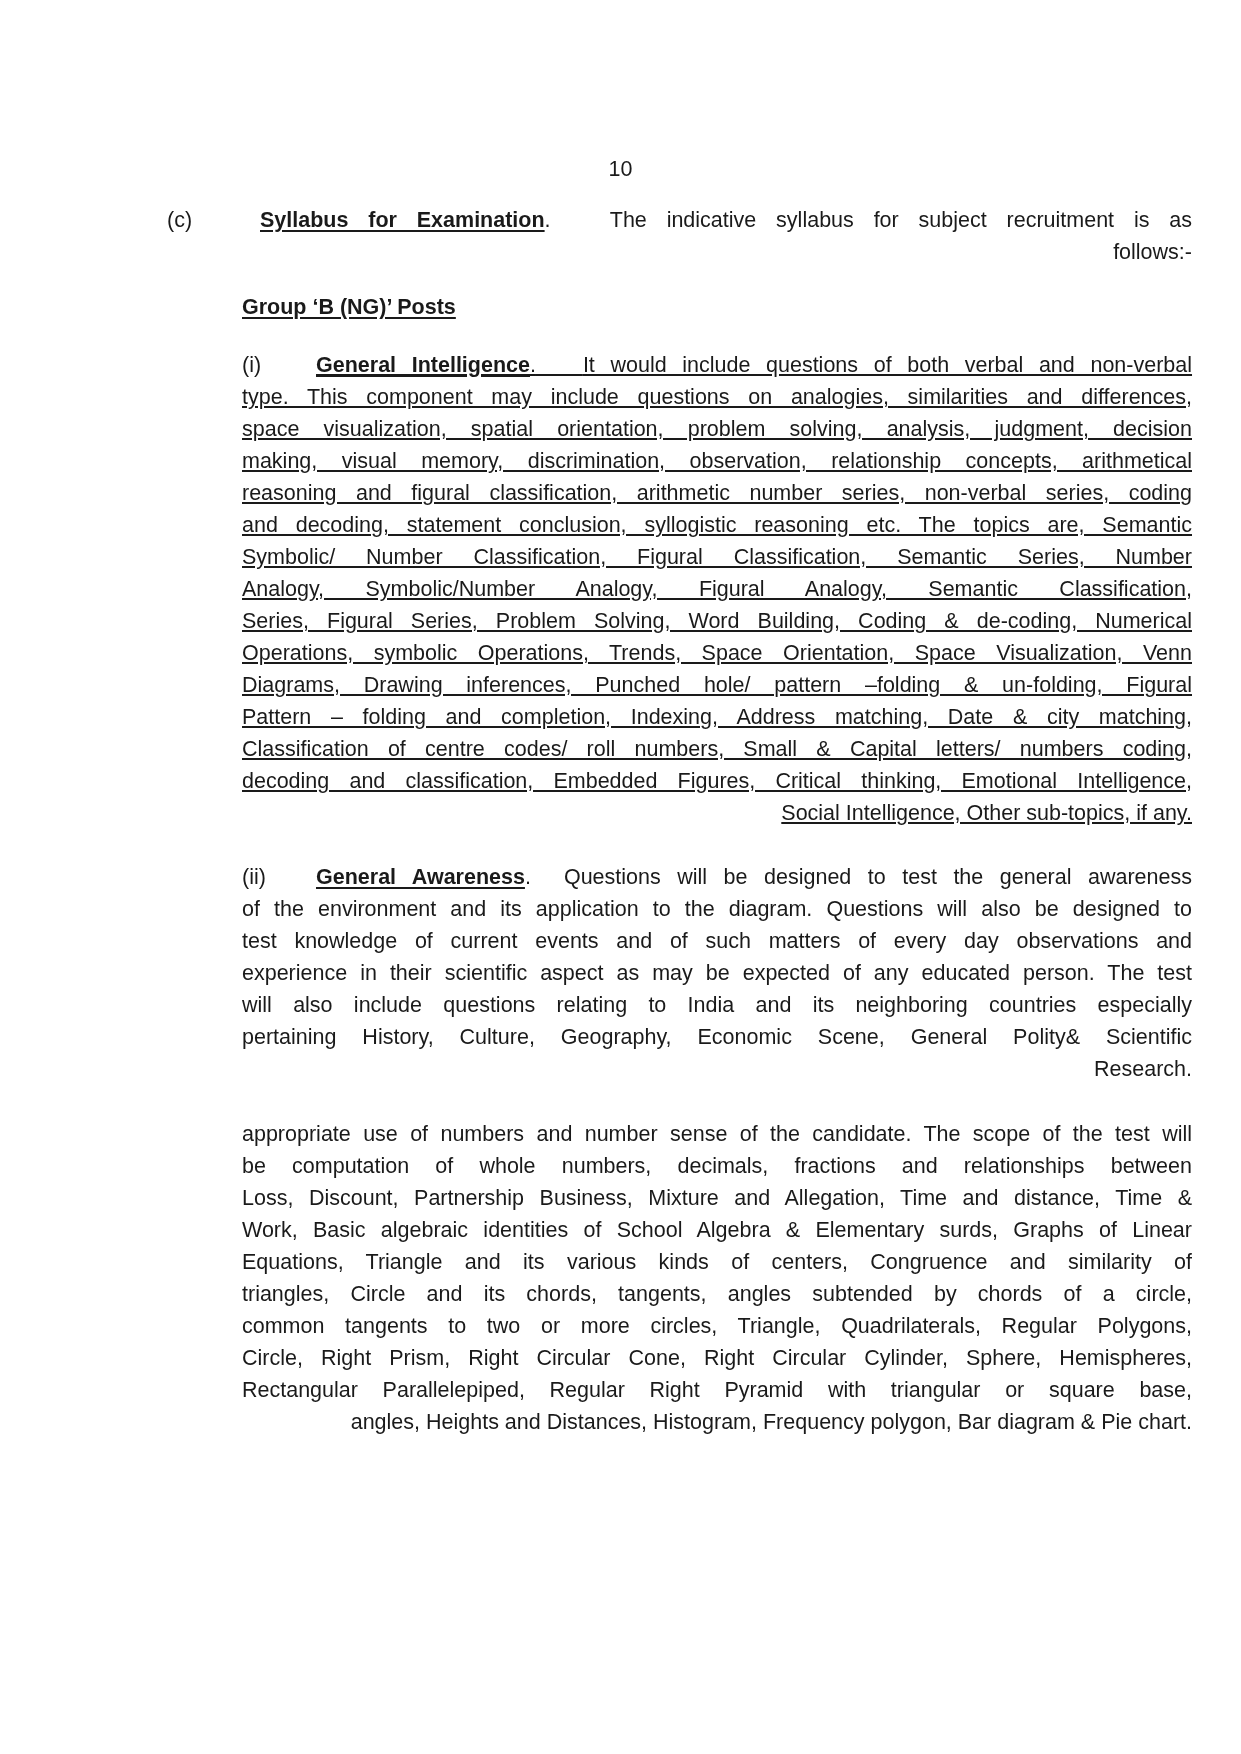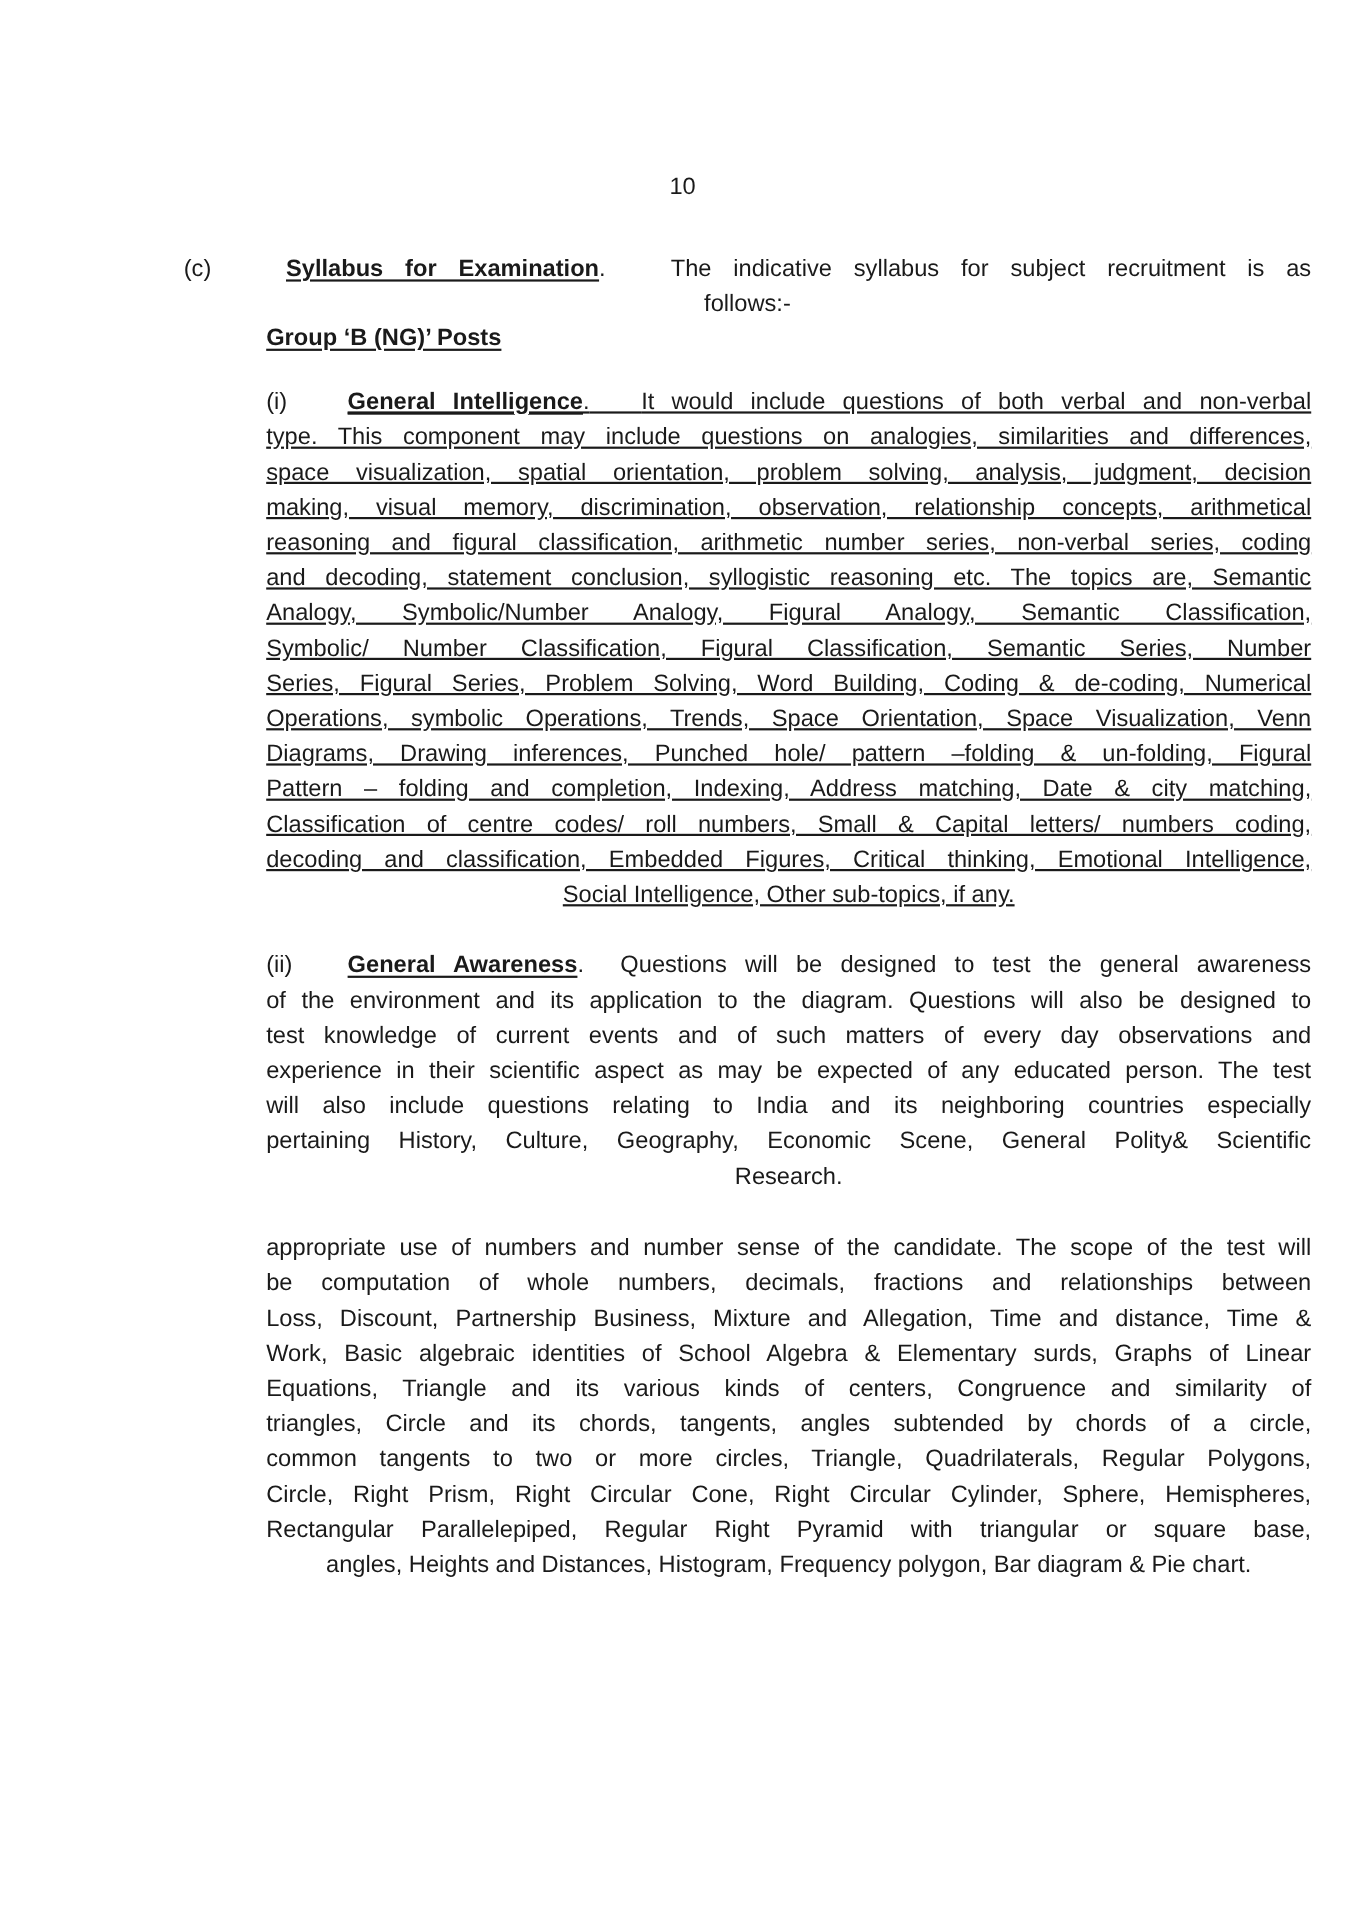--- a/index.html
+++ b/index.html
@@ -10,52 +10,52 @@
     }
     .page-number {
       position: absolute; top: 157px; left: 0; width: 1241px;
       text-align: center; font-size: 21.5px;
     }
     .para {
       position: absolute; text-align: justify; line-height: 32px; margin: 0;
     }
     .label { display: inline-block; }
     .heading { font-weight: bold; text-decoration: underline; text-decoration-thickness: 2px; text-underline-offset: 3px; }
-    .section-c { top: 228px; left: 167px; width: 1025px; }
+    .section-c { top: 204px; left: 167px; width: 1025px; }
     .section-c .label { width: 93px; }
     .group-heading { position: absolute; top: 295px; left: 242px; font-weight: bold; text-decoration: underline; text-decoration-thickness: 2px; text-underline-offset: 3px; }
     .item { left: 242px; width: 950px; }
     .item .label { width: 74px; }
     .item-1 { top: 349px; text-decoration: underline; }
     .item-2 { top: 861px; }
     .item-3 { top: 1118px; }
     .j-line { display: block; text-align: justify; text-align-last: justify; }
-    .j-last { display: block; text-align: center; }
+    .j-last { display: block; text-align: right; }
   </style>
 </head>
 <body>
 
 <div class="page-number">10</div>
 
 <div class="para section-c">
   <span class="j-line"><span class="label">(c)</span><span class="heading">Syllabus for Examination</span><span>.</span>&nbsp;&nbsp; <span>The indicative syllabus for subject recruitment is as</span></span>
   <span class="j-last">follows:-</span>
 </div>
 
 <div class="group-heading">Group ‘B (NG)’ Posts</div>
 
 <div class="para item item-1">
   <span class="j-line"><span class="label">(i)</span><span class="heading">General Intelligence</span><span>.</span>&nbsp;&nbsp; <span>It would include questions of both verbal and non-verbal</span></span>
   <span class="j-line">type. This component may include questions on analogies, similarities and differences,</span>
   <span class="j-line">space visualization, spatial orientation, problem solving, analysis, judgment, decision</span>
   <span class="j-line">making, visual memory, discrimination, observation, relationship concepts, arithmetical</span>
   <span class="j-line">reasoning and figural classification, arithmetic number series, non-verbal series, coding</span>
   <span class="j-line">and decoding, statement conclusion, syllogistic reasoning etc. The topics are, Semantic</span>
+  <span class="j-line">Symbolic/ Number Classification, Figural Classification, Semantic Series, Number</span>
   <span class="j-line">Analogy, Symbolic/Number Analogy, Figural Analogy, Semantic Classification,</span>
-  <span class="j-line">Symbolic/ Number Classification, Figural Classification, Semantic Series, Number</span>
   <span class="j-line">Series, Figural Series, Problem Solving, Word Building, Coding &amp; de-coding, Numerical</span>
   <span class="j-line">Operations, symbolic Operations, Trends, Space Orientation, Space Visualization, Venn</span>
   <span class="j-line">Diagrams, Drawing inferences, Punched hole/ pattern –folding &amp; un-folding, Figural</span>
   <span class="j-line">Pattern – folding and completion, Indexing, Address matching, Date &amp; city matching,</span>
   <span class="j-line">Classification of centre codes/ roll numbers, Small &amp; Capital letters/ numbers coding,</span>
   <span class="j-line">decoding and classification, Embedded Figures, Critical thinking, Emotional Intelligence,</span>
   <span class="j-last">Social Intelligence, Other sub-topics, if any.</span>
 </div>
 
 <div class="para item item-2">

